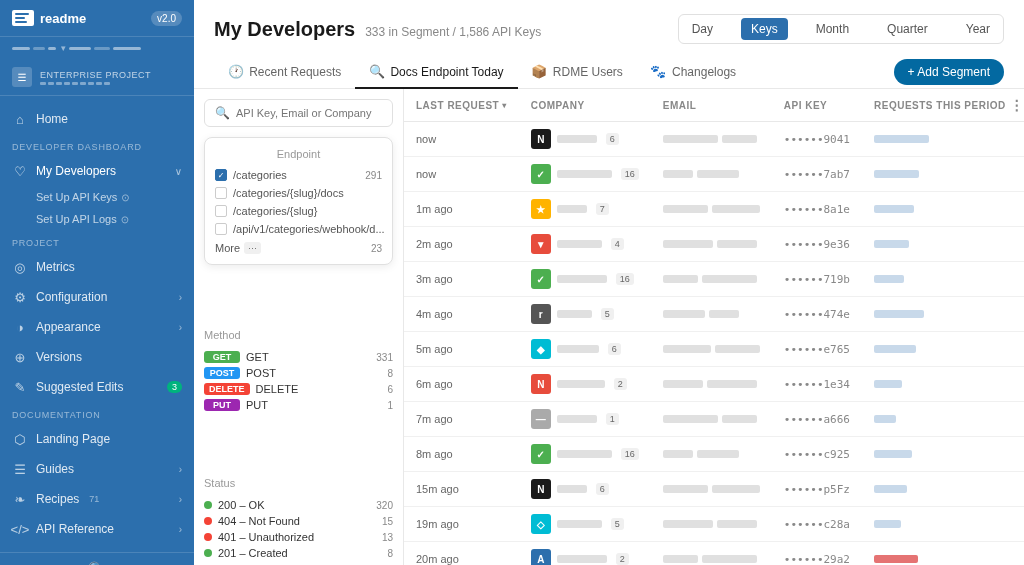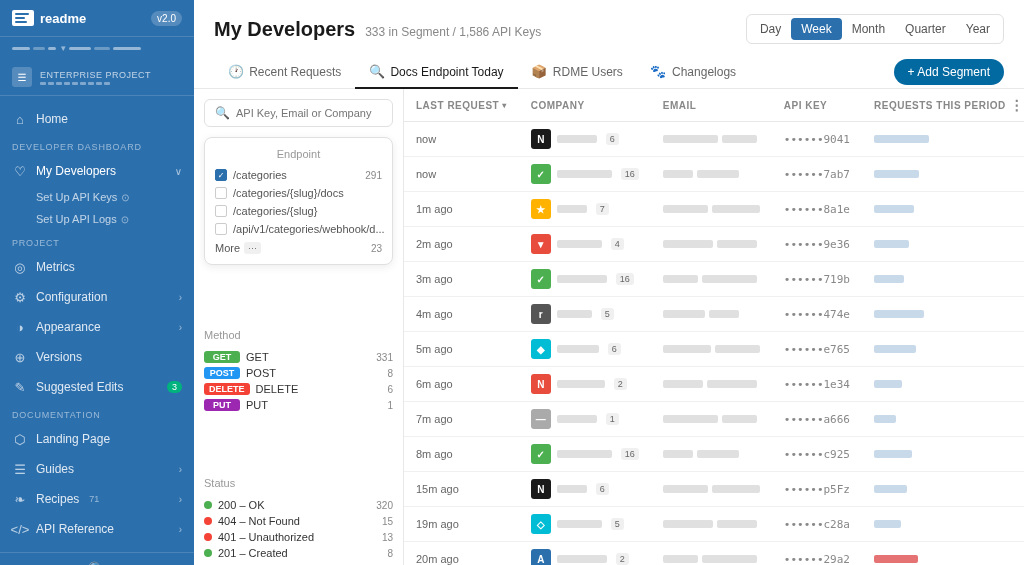--- a/index.html
+++ b/index.html
@@ -33,21 +33,21 @@
 
     
     .main { flex: 1; display: flex; flex-direction: column; background: white; overflow: hidden; }
 
     
     .main-header { padding: 14px 20px 0; border-bottom: 1px solid #e8e8e8; display: flex; flex-direction: column; gap: 0; }
     .header-top { display: flex; align-items: center; justify-content: space-between; margin-bottom: 12px; }
     .header-title-group { display: flex; align-items: baseline; gap: 10px; }
     .header-title { font-size: 20px; font-weight: 700; color: #1a1a1a; }
     .header-subtitle { font-size: 12px; color: #888; }
-    .header-time-filters { display: flex; align-items: center; gap: 0; border: 1px solid #e0e0e0; border-radius: 6px; padding: 3px; }
+    .header-time-filters { display: flex; align-items: center; gap: 18px; border: 1px solid #e0e0e0; border-radius: 6px; padding: 3px; }
     .time-btn { padding: 4px 10px; border-radius: 4px; border: none; background: transparent; cursor: pointer; font-size: 12px; color: #555; }
     .time-btn.active { background: #2c6fad; color: white; font-weight: 500; }
     .header-tabs { display: flex; gap: 0; align-items: center; }
     .header-tab { display: flex; align-items: center; gap: 5px; padding: 8px 14px; font-size: 12px; color: #666; cursor: pointer; border-bottom: 2px solid transparent; margin-bottom: -1px; }
     .header-tab.active { color: #1a1a1a; border-bottom-color: #1a1a1a; font-weight: 500; }
     .header-tab .tab-icon { font-size: 13px; }
     .add-segment-btn { margin-left: auto; background: #0369a1; color: white; border: none; border-radius: 20px; padding: 6px 14px; font-size: 12px; font-weight: 500; cursor: pointer; display: flex; align-items: center; gap: 4px; }
 
     
     .content-area { display: flex; flex: 1; overflow: hidden; }
@@ -226,21 +226,21 @@
 
 <main class="main">
   <div class="main-header">
     <div class="header-top">
       <div class="header-title-group">
         <h1 class="header-title">My Developers</h1>
         <span class="header-subtitle">333 in Segment / 1,586 API Keys</span>
       </div>
       <div class="header-time-filters">
         <button class="time-btn">Day</button>
-        <button class="time-btn active">Week</button>
+        <button class="time-btn active">Keys</button>
         <button class="time-btn">Month</button>
         <button class="time-btn">Quarter</button>
         <button class="time-btn">Year</button>
       </div>
     </div>
     <div class="header-tabs">
       <div class="header-tab">
         <span class="tab-icon">🕐</span>
         <span>Recent Requests</span>
       </div>

